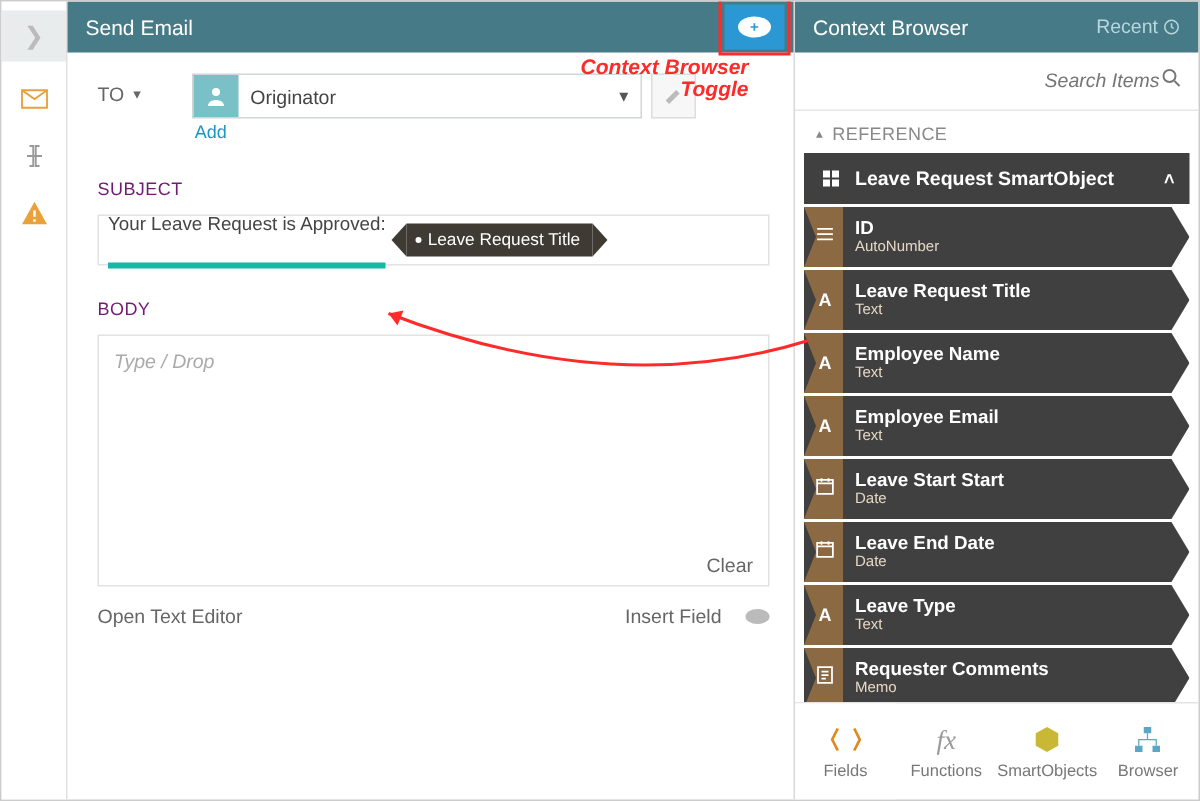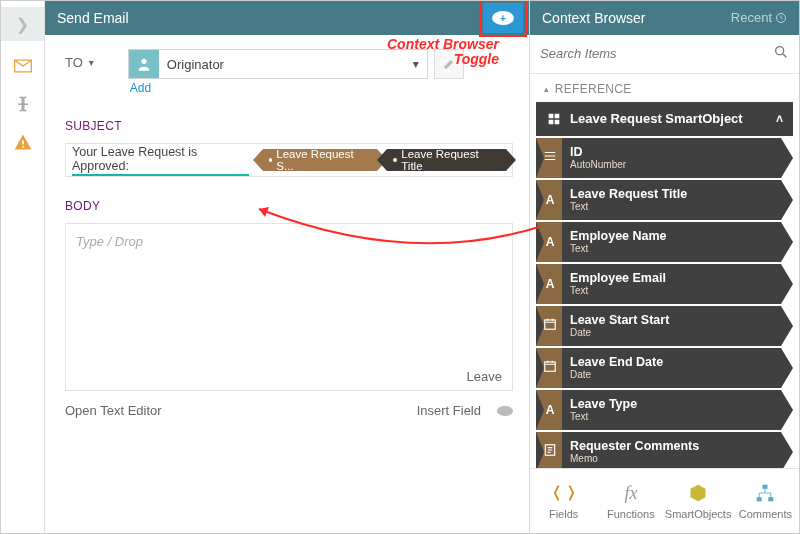--- a/index.html
+++ b/index.html
@@ -38,42 +38,42 @@
   .orig-icon { width:30px; height:28px; background:#79c0c7; margin:0; display:flex; align-items:center; justify-content:center;}
   .orig-icon svg { width:16px; height:16px; fill:#fff;}
   .orig-text { flex:1; padding:0 8px; font-size:13px; color:#444;}
   .orig-caret { padding:0 8px; color:#555; font-size:12px;}
   .edit-btn { width:30px; height:30px; margin-left:6px; border:1px solid #ddd; display:flex; align-items:center; justify-content:center; background:#f7f7f7;}
   .edit-btn svg { width:14px; height:14px; fill:#bbb;}
   .originator-row {display:flex; align-items:center;}
   .add-link { font-size:12px; color:#1b96c5; margin-top:2px; margin-left:2px;}
   
   .subject-input { border:1px solid #e2e2e2; height:34px; display:flex; align-items:center; padding:0 6px; gap:0; margin-top:4px;}
-  .subj-text { font-size:12.5px; color:#444; border-bottom:2px solid #14b8a6; padding-bottom:1px; margin-right:4px;}
+  .subj-text { font-size:12.5px; color:#444; border-bottom:4px solid #14b8a6; padding-bottom:19px; margin-right:4px;}
   .tag { height:22px; display:flex; align-items:center; font-size:11.5px; color:#fff; padding:0 8px 0 6px; position:relative; margin-left:10px;}
   .tag.brown { background:#a37a4d; }
   .tag.dark { background:#3f3a34; }
   .tag::before{ content:""; position:absolute; left:-10px; top:0; border-top:11px solid transparent; border-bottom:11px solid transparent;}
   .tag.brown::before{ border-right:10px solid #a37a4d; }
   .tag.dark::before { border-right:10px solid #3f3a34; }
   .tag::after{ content:""; position:absolute; right:-10px; top:0; border-top:11px solid transparent; border-bottom:11px solid transparent;}
   .tag.brown::after{ border-left:10px solid #a37a4d; }
   .tag.dark::after { border-left:10px solid #3f3a34; }
   .tag .dot{ width:4px;height:4px;border-radius:50%;background:#fff;margin-right:4px;}
   
   .body-box { border:1px solid #e2e2e2; margin-top:4px; height:168px; position:relative; padding:8px 10px;}
   .body-ph { color:#aaa; font-style:italic; font-size:13px;}
   .clear-link { position:absolute; right:10px; bottom:6px; font-size:13px; color:#666;}
   .foot-row { display:flex; justify-content:space-between; margin-top:6px; font-size:13px; color:#666;}
   .foot-right { display:flex; align-items:center; gap:16px;}
   .eyetiny{ width:16px;height:10px;border-radius:50%;background:#bbb;display:inline-block;}
   
   
   .search-row{ height:40px; border-bottom:1px solid #e7e7e7; display:flex; align-items:center; padding:0 10px;}
-  .search-row input{ flex:1; border:none; outline:none; font-size:13px; font-style:italic; color:#a21caf;}
+  .search-row input{ flex:1; border:none; outline:none; font-size:13px; font-style:italic; color:#a21caf;text-align:right;}
   .search-row .sicon{ color:#777; font-size:15px;}
   .ref-hdr { padding:8px 12px 6px 14px; font-size:12px; color:#888; letter-spacing:0.3px; display:flex; align-items:center; gap:6px;}
   .ref-hdr .tri{ font-size:9px; color:#888;}
   .so-box { margin:0 6px 0 6px; }
   .so-head { background:#404040; color:#fff; height:34px; display:flex; align-items:center; padding:0 10px; font-size:13px; font-weight:600; position:relative;}
   .so-head .caret{ margin-left:auto; font-size:12px;}
   .so-head svg{ width:16px;height:16px; fill:#fff; margin-right:8px;}
   .field-row { background:#404040; color:#fff; height:40px; display:flex; align-items:center; padding:0 10px 0 34px; position:relative; margin-top:2px; clip-path: polygon(0 0, calc(100% - 12px) 0, 100% 50%, calc(100% - 12px) 100%, 0 100%);}
   .field-row::before{ content:""; position:absolute; left:0; top:0; bottom:0; width:26px; background:#8b6a43; clip-path: polygon(0 0, 100% 0, 100% 100%, 0 100%, 8px 50%);}
   .field-row .ficon{ position:absolute; left:5px; width:18px; text-align:center; font-weight:bold; font-size:12px;}
@@ -154,35 +154,31 @@
                 </svg>
             </div>
           </div>
           <span class="add-link">Add</span>
         </div>
       </div>
 
       <div class="label">SUBJECT</div>
       <div class="subject-input">
         <span class="subj-text">Your Leave Request is Approved:</span>
-        <span class="tag brown">
-            <span class="dot"></span>
-            <span>Leave Request S...</span>
-          </span>
         <span class="tag dark">
             <span class="dot"></span>
             <span>Leave Request Title</span>
           </span>
       </div>
 
       <div style="height:10px"></div>
       <div class="label">BODY</div>
       <div class="body-box">
         <span class="body-ph">Type / Drop</span>
-        <span class="clear-link">Leave</span>
+        <span class="clear-link">Clear</span>
       </div>
       <div class="foot-row">
         <span>Open Text Editor</span>
         <span class="foot-right">
           <span>Insert Field</span>
           <span class="eyetiny"></span>
         </span>
       </div>
     </div>
   </div>
@@ -312,21 +308,21 @@
       </div>
       <div class="rtab">
         <div class="ti ti-wf">
           <svg width="20" height="20" viewBox="0 0 24 24" fill="#5aa7c7">
               <rect x="9" y="2" width="6" height="5"></rect>
               <rect x="2" y="17" width="6" height="5"></rect>
               <rect x="16" y="17" width="6" height="5"></rect>
               <path d="M12 7v5M12 12H5v5M12 12h7v5" stroke="#5aa7c7" fill="none"></path>
             </svg>
         </div>
-        <span>Comments</span>
+        <span>Browser</span>
       </div>
     </div>
   </div>
 </div>
 
 <div class="anno" style="left:386px; top:36px;">
   <div>Context Browser</div>
   <div style="text-align:right;">Toggle</div>
 </div>
 <svg class="arrow-svg" style="left:248px; top:196px;" width="300" height="60">

